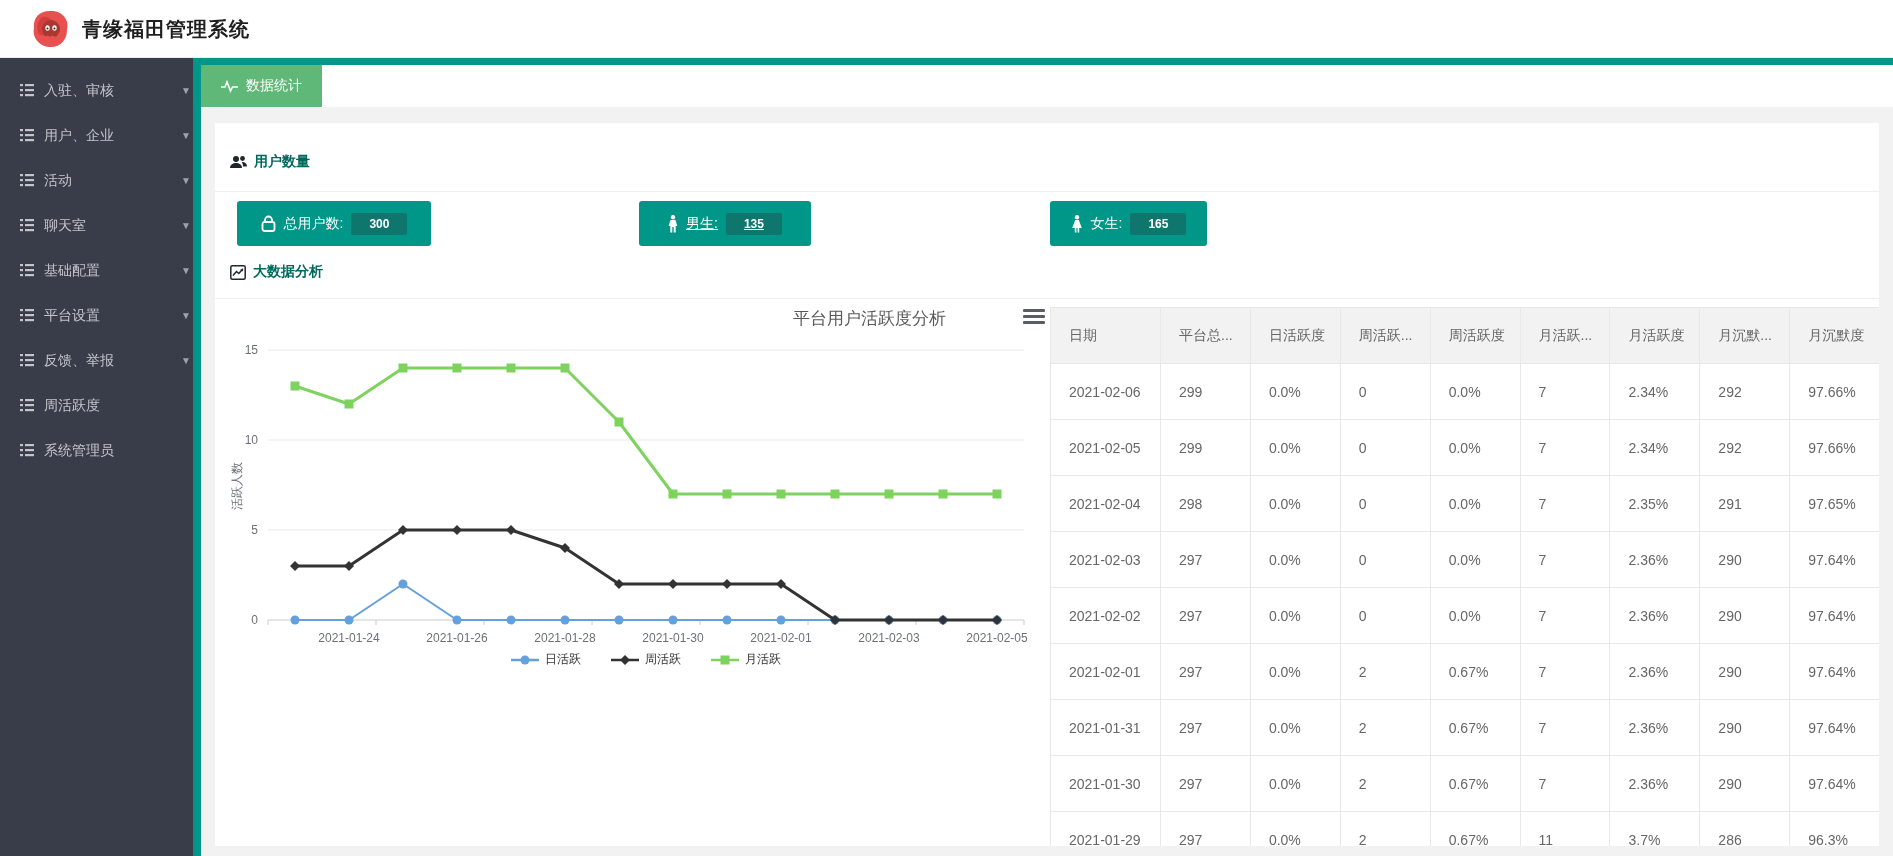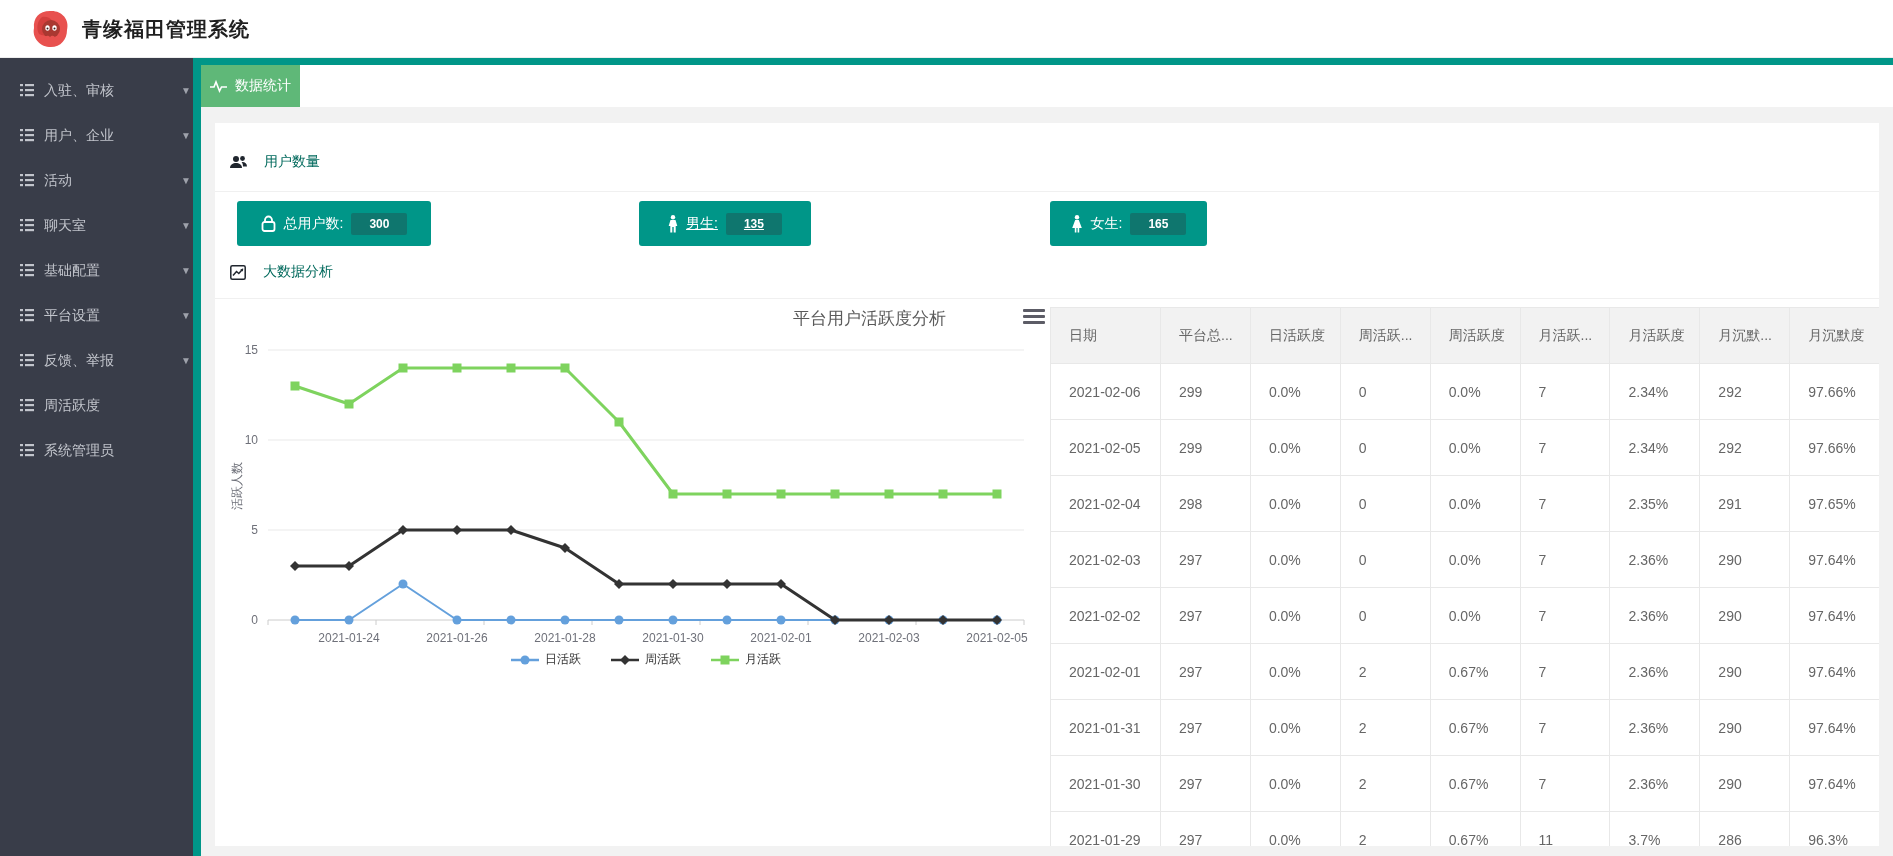--- a/index.html
+++ b/index.html
@@ -21,29 +21,29 @@
   .side-item { display:flex; align-items:center; height:45px; padding:0 2px 0 20px;
     color:#c2c5cc; font-size:14px; cursor:pointer; }
   .side-item .licon { display:flex; margin-right:10px; color:#c2c5cc; }
   .side-item .chev { margin-left:auto; font-size:10px; color:#9ea2ab; }
 
   
   .content { position:absolute; left:193px; top:58px; width:1700px; height:798px; background:#f2f2f2; }
   .accent-strip { position:absolute; left:0; top:0; width:8px; height:798px; background:#009688; z-index:3; }
   .accent-topbar { position:absolute; left:8px; top:0; width:1692px; height:7px; background:#009688; }
   .tab-bar { position:absolute; left:8px; top:7px; width:1692px; height:42px; background:#fff; }
-  .tab-active { position:absolute; left:0; top:0; height:42px; padding:0 9px; background:#5FB878;
+  .tab-active { position:absolute; left:0; top:0; height:42px; padding:0 20px; background:#5FB878;
     color:#fff; font-size:14px; display:flex; align-items:center; gap:8px; cursor:pointer; }
 
   
   .main { position:absolute; left:8px; top:49px; width:1692px; height:749px; background:#f2f2f2; }
   .panel { position:absolute; left:14px; top:16px; width:1664px; height:723px; background:#fff; overflow:hidden; }
 
-  .block-heading { position:absolute; left:15px; display:flex; align-items:center; gap:17px;
-    color:#00695c; font-size:14px; font-weight:normal;justify-content:space-between; }
+  .block-heading { position:absolute; left:15px; display:flex; align-items:center; gap:7px;
+    color:#00695c; font-size:14px; font-weight:bold;justify-content:space-between; }
   .h-users { top:30px; } .h-bigdata { top:140px; }
   .divider { position:absolute; left:0; width:1664px; border-top:1px solid #f0f0f0; }
   .div1 { top:68px; } .div2 { top:175px; }
 
   .stat-card { position:absolute; top:78px; height:45px; background:#009688; border-radius:3px;
     display:flex; align-items:center; justify-content:center; gap:8px; color:#fff; font-size:14px; cursor:default; }
   .card-total { left:14px;  width:194px;margin-left:8px; }
   .card-male  { left:424px; width:172px;text-decoration:underline; }
   .card-female{ left:835px; width:157px; }
   .stat-badge { background:#0f766e; color:#fff; font-size:12px; font-weight:bold;

